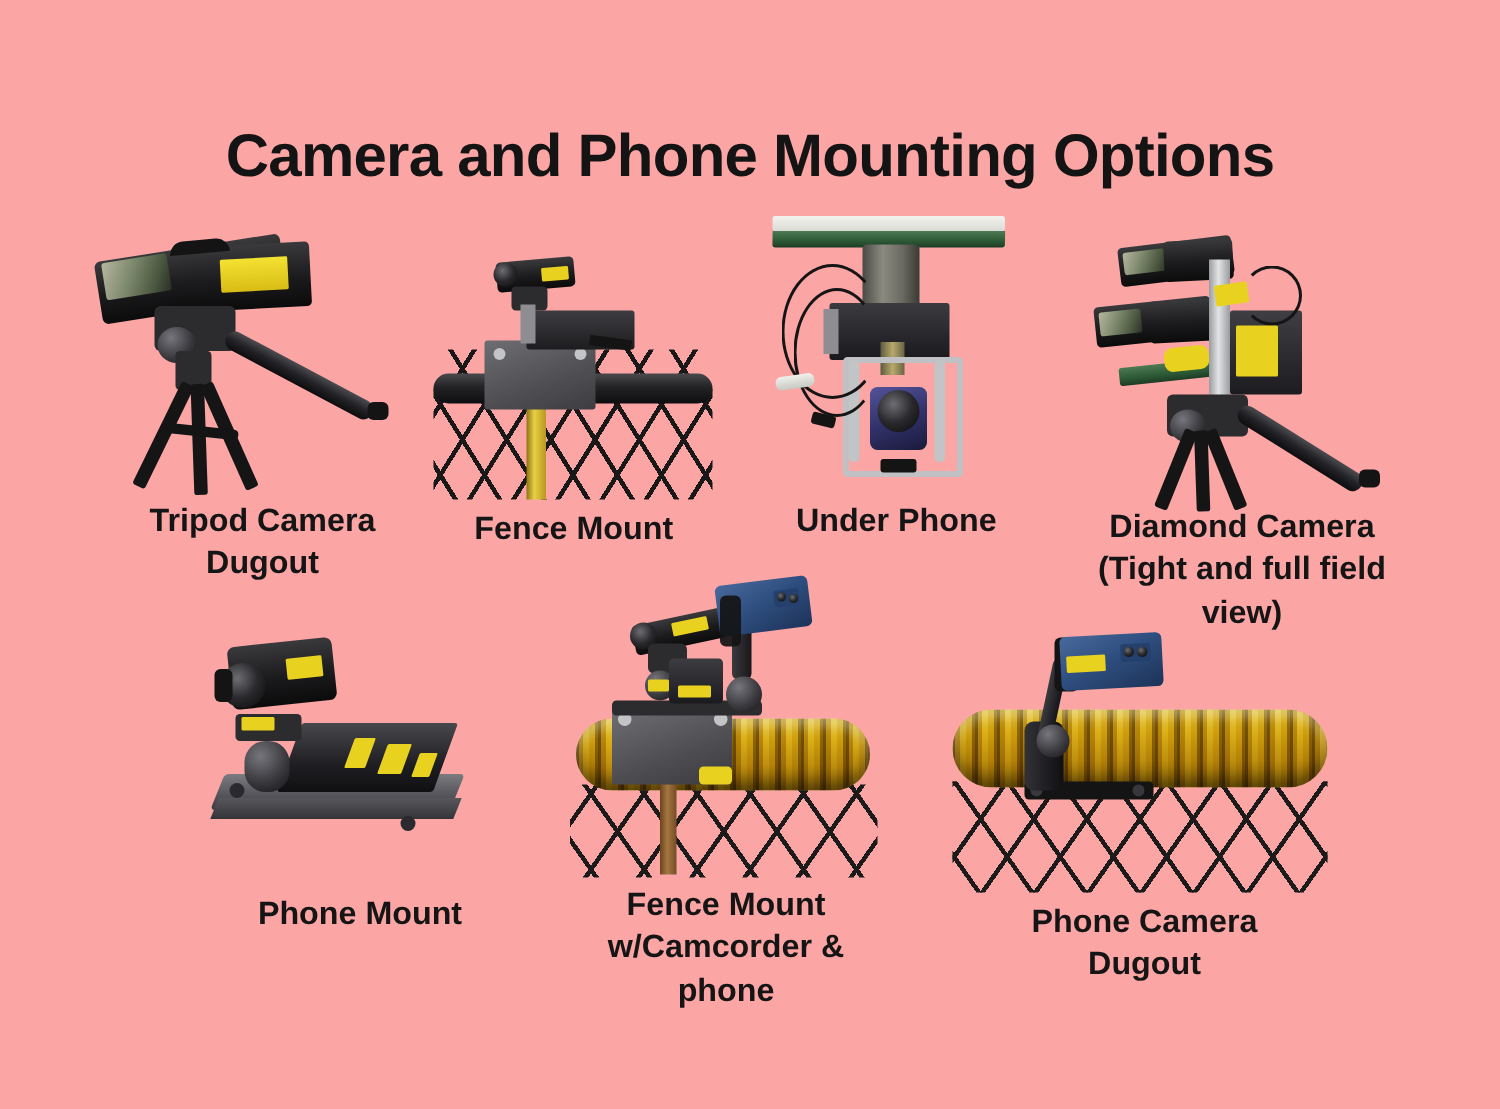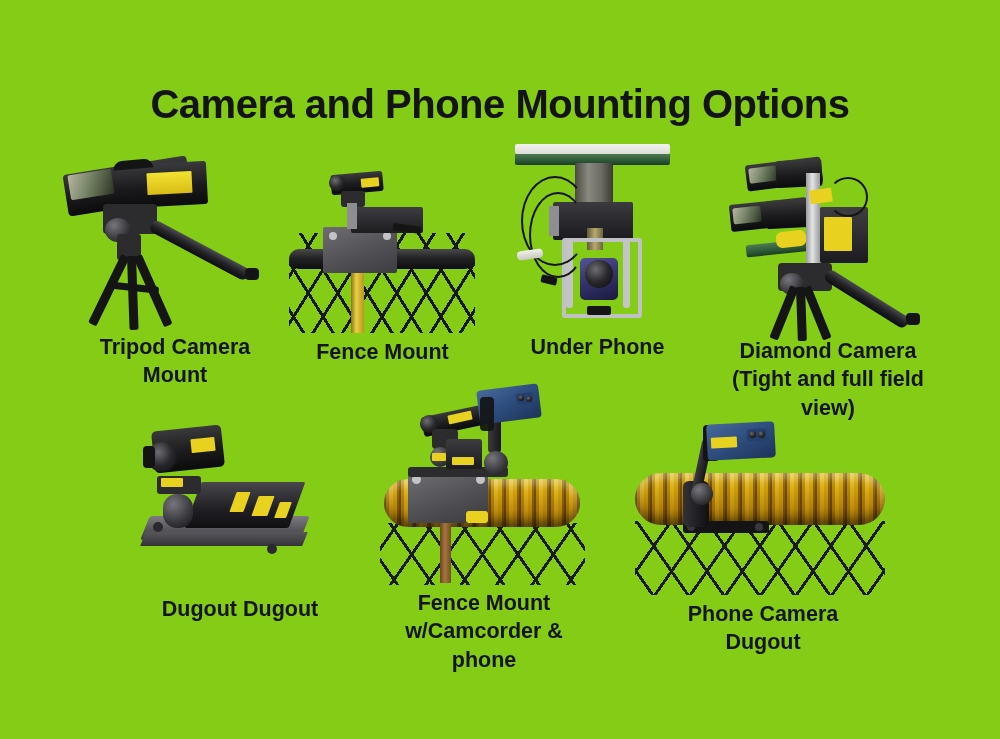--- a/index.html
+++ b/index.html
@@ -6,21 +6,21 @@
   html, body {
     margin: 0; padding: 0;
     background: #ffffff;
   }
   body {
     width: 1000px; height: 739px;
     position: relative; overflow: hidden;
     font-family: "Liberation Sans", sans-serif;
     color: #1a1a1a;
   }
-  .slide { position: absolute; inset: 0; background: #84cc16; }
+  .slide { position: absolute; inset: 0; background: #fca5a5; }
 
   .title {
     position: absolute; left: 0; top: 82px; width: 1000px;
     text-align: center;
     font-size: 40px; font-weight: bold; letter-spacing: -0.5px;
     color: #141414;
   }
 
   .item { position: absolute; }
   .caption {
@@ -121,21 +121,21 @@
 
       <div class="handle" style="left:96px; top:58px; width:110px; height:13px; transform:rotate(28deg);"></div>
       <div class="blk" style="left:190px; top:108px; width:14px; height:12px; border-radius:4px;"></div>
 
       <div class="leg" style="left:66px; top:96px; width:9px; height:76px; transform:rotate(26deg);"></div>
       <div class="leg" style="left:72px; top:96px; width:9px; height:74px; transform:rotate(-2deg);"></div>
       <div class="leg" style="left:78px; top:96px; width:9px; height:76px; transform:rotate(-24deg);"></div>
       <div class="blk" style="left:52px; top:124px; width:52px; height:7px; transform:rotate(6deg); border-radius:3px;"></div>
     </div>
     <div class="caption" style="left:-10px; top:173px; width:260px; white-space:pre-line;">Tripod Camera
-Mount</div>
+Dugout</div>
   </div>
 
   <div class="item" style="left:285px; top:165px; width:195px; height:220px;">
     <div class="art" style="left:0; top:0; width:195px; height:170px;">
 
       <div class="fence" style="left:4px; top:68px; width:186px; height:100px;"></div>
 
       <div class="rail-plain" style="left:4px; top:84px; width:186px; height:20px;"></div>
 
       <div class="ylw" style="left:66px; top:100px; width:13px; height:68px;
@@ -251,21 +251,21 @@
 
       <div class="ballhead" style="left:28px; top:74px; width:30px; height:34px; border-radius:14px;"></div>
       <div class="dgry" style="left:22px; top:56px; width:44px; height:18px; border-radius:3px;"></div>
       <div class="sticker" style="left:26px; top:58px; width:22px; height:9px;"></div>
 
       <div class="camcorder-body" style="left:18px; top:8px; width:70px; height:42px; transform:rotate(-6deg); border-radius:5px;"></div>
       <div class="sticker" style="left:56px; top:18px; width:24px; height:14px; transform:rotate(-6deg);"></div>
       <div class="lens" style="left:12px; top:22px; width:30px; height:30px;"></div>
       <div class="blk" style="left:8px; top:26px; width:12px; height:22px; border-radius:4px;"></div>
     </div>
-    <div class="caption" style="left:-20px; top:175px; width:250px;">Dugout Dugout</div>
+    <div class="caption" style="left:-20px; top:175px; width:250px;">Phone Mount</div>
   </div>
 
   <div class="item" style="left:380px; top:385px; width:205px; height:275px;">
     <div class="art" style="left:0; top:0; width:205px; height:200px;">
 
       <div class="fence2" style="left:0px; top:138px; width:205px; height:62px;"></div>
 
       <div class="rail" style="left:4px; top:94px; width:196px; height:48px;"></div>
 
       <div style="position:absolute; left:60px; top:136px; width:11px; height:62px;

